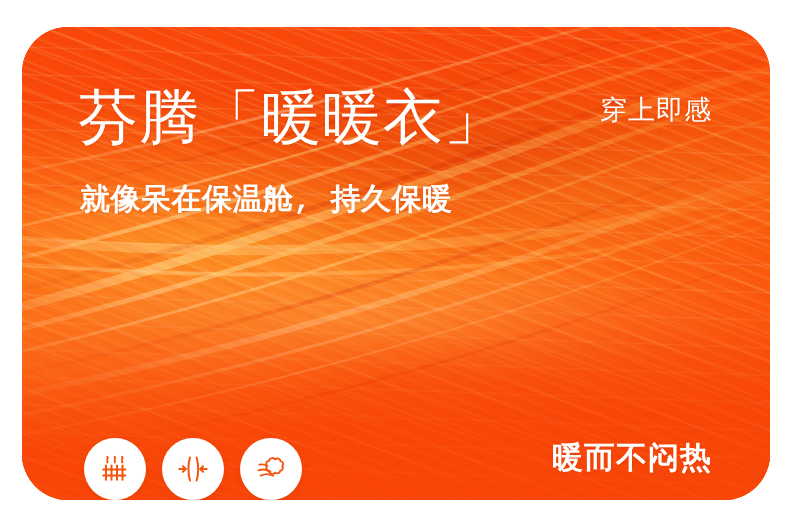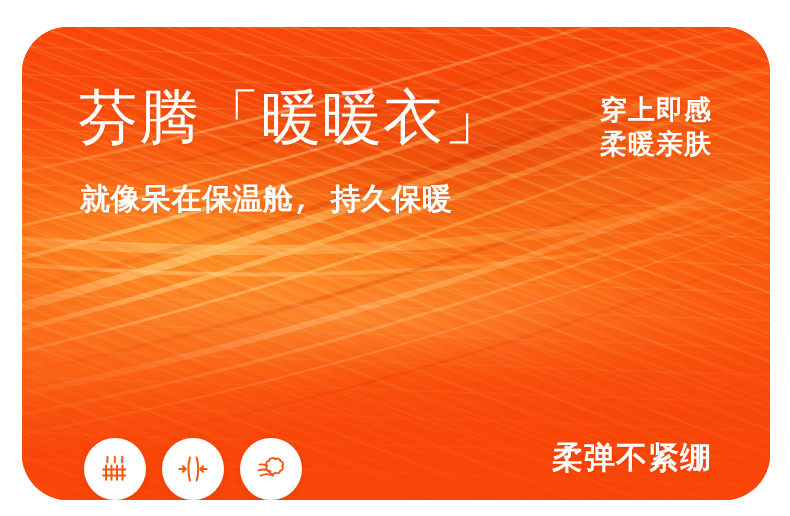--- a/index.html
+++ b/index.html
@@ -148,21 +148,21 @@
     font-family: Liberation Mono, monospace;
   }
 
   .tagline-tr {
     position: absolute;
     right: 58px;
     top: 66px;
     color: #ffffff;
     font-size: 27px;
     line-height: 34px;
-    font-weight: 700;
+    font-weight: 400;
     text-align: center;
     white-space: nowrap;
     letter-spacing: 1px;
     text-shadow: 0 1px 3px rgba(180,40,0,0.20);
   }
 
   .tagline-br {
     position: absolute;
     right: 58px;
     top: 411px;
@@ -265,25 +265,24 @@
     <div class="tex tex-fibre-b"></div>
     <div class="tex tex-fibre-c"></div>
     <div class="tex tex-bottomwash"></div>
 
     <div class="headline">芬腾「暖暖衣」</div>
 
     <div class="subhead">就像呆在保温舱, 持久保暖</div>
 
     <div class="tagline-tr">
       <span class="tagline-line">穿上即感</span>
-      <span class="tagline-line">柔暖亲肤</span>
     </div>
 
     <div class="tagline-br">
-      <span class="tagline-line">柔弹不紧绷</span>
+      <span class="tagline-line">暖而不闷热</span>
     </div>
 
     <div class="feature-badges">
 
       <div class="badge">
         <svg width="36" height="36" viewBox="0 0 36 36">
           <g fill="none" stroke="#F4550F" stroke-width="1.9" stroke-linecap="round">
             <path d="M10.2,11.4 C11.6,10.3 9.2,9.2 10.5,7.9 C11.4,7.0 10.6,6.3 10.2,5.8"></path>
             <path d="M17.6,11.4 C19.0,10.3 16.6,9.2 17.9,7.9 C18.8,7.0 18.0,6.3 17.6,5.8"></path>
             <path d="M25.0,11.4 C26.4,10.3 24.0,9.2 25.3,7.9 C26.2,7.0 25.4,6.3 25.0,5.8"></path>

